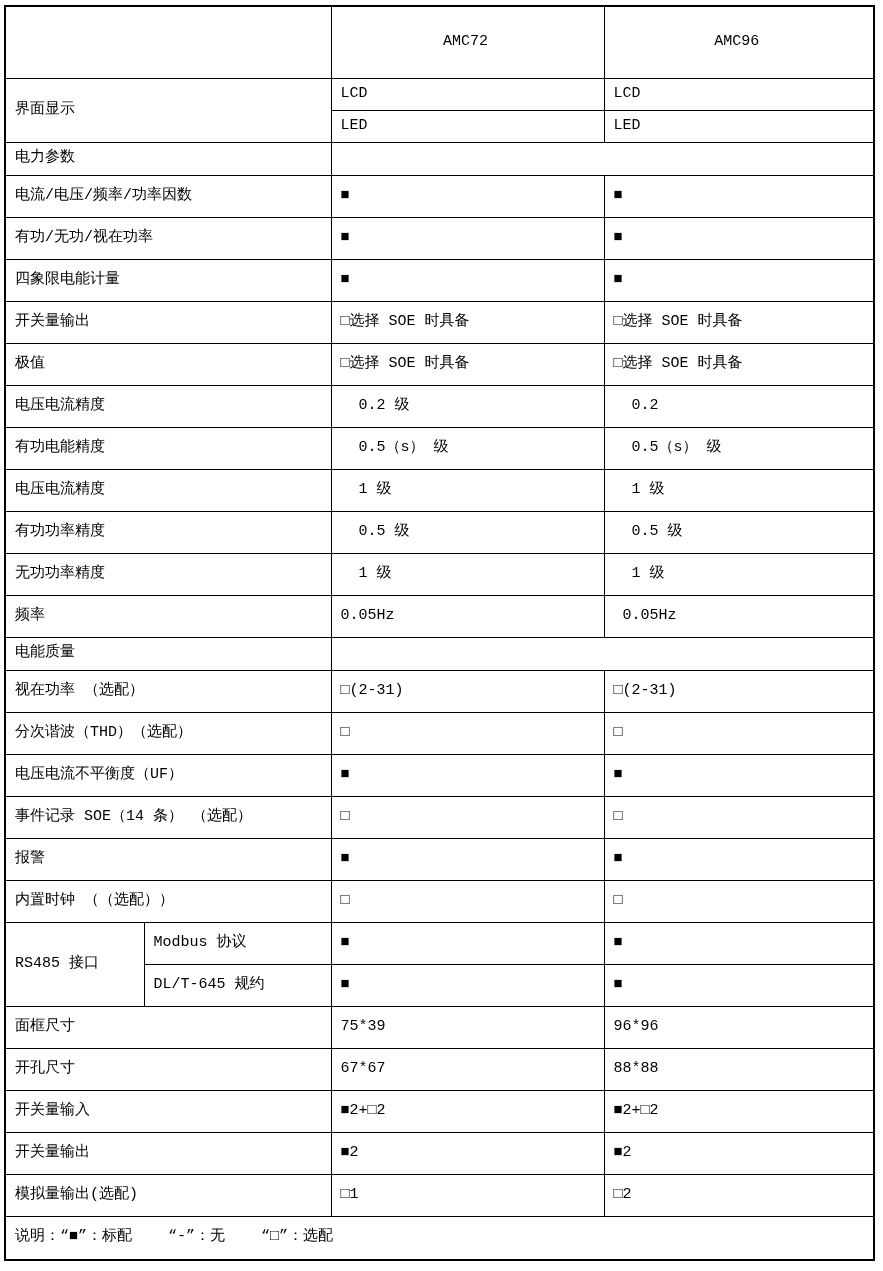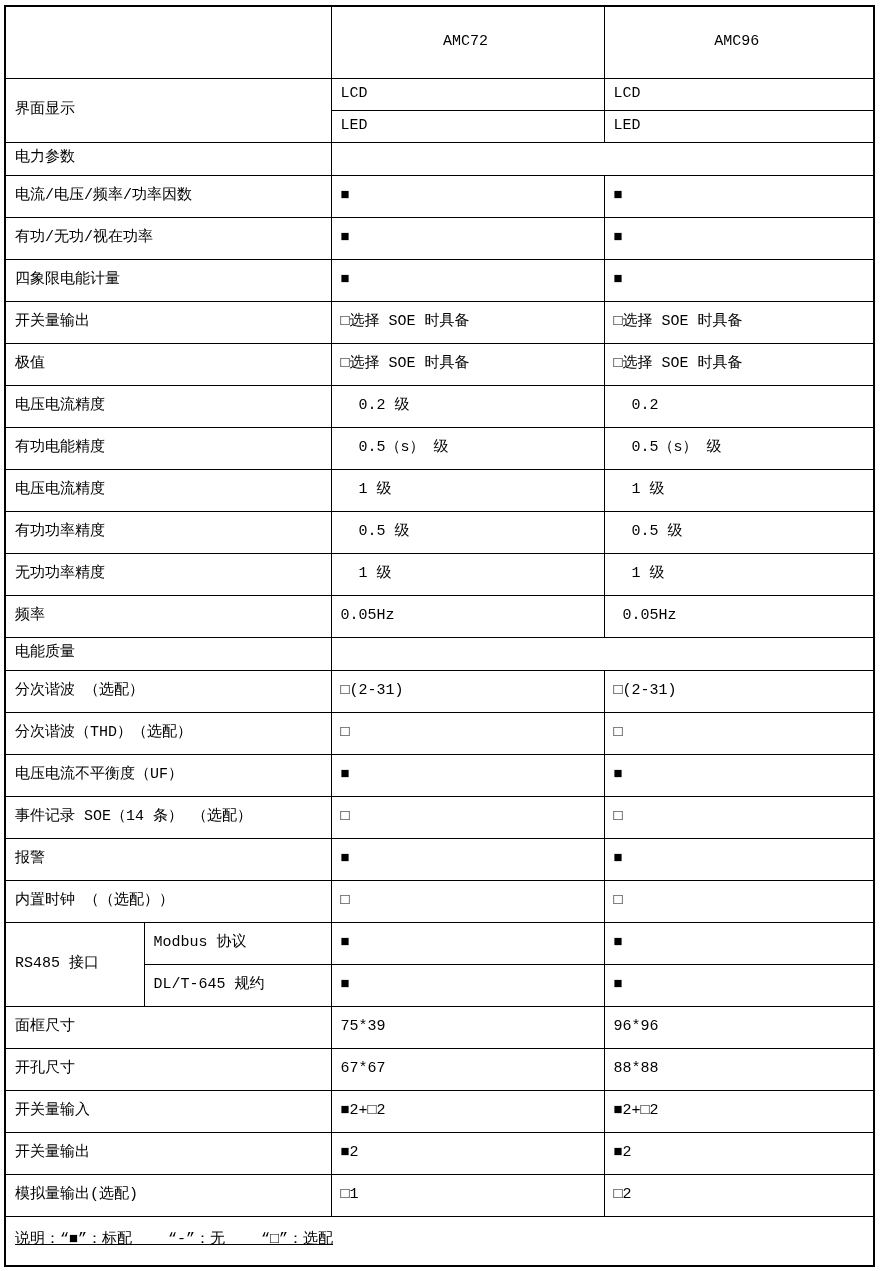--- a/index.html
+++ b/index.html
@@ -35,21 +35,21 @@
     padding: 0 4px 0 9px;
     line-height: 1.25;
   }
   .label-cell { padding-left: 12px; }
   .indent { padding-left: 30px; }
   .row-header { height: 72px; }
   .row-header th.product { text-align: center; padding-left: 0; }
   .row-multi { height: 32px; }
   .row-section { height: 33px; }
   .row-item { height: 42px; }
-  .row-note { height: 50px; text-decoration: underline; }
+  .row-note { height: 44px; }
   .merged-empty { background: #ffffff; }
 </style>
 </head>
 <body>
 
 <div class="page">
   <table class="spec">
     <colgroup>
       <col style="width:139px">
       <col style="width:187px">
@@ -130,21 +130,21 @@
         <tr class="row-item">
           <td class="label-cell" colspan="2">频率</td>
           <td>0.05Hz</td>
           <td> 0.05Hz</td>
         </tr>
         <tr class="row-section">
           <td class="label-cell" colspan="2">电能质量</td>
           <td class="merged-empty" colspan="2"></td>
         </tr>
         <tr class="row-item">
-          <td class="label-cell" colspan="2">分次谐波 （选配）</td>
+          <td class="label-cell" colspan="2">视在功率 （选配）</td>
           <td>□(2-31)</td>
           <td>□(2-31)</td>
         </tr>
         <tr class="row-item">
           <td class="label-cell" colspan="2">分次谐波（THD）（选配）</td>
           <td>□</td>
           <td>□</td>
         </tr>
         <tr class="row-item">
           <td class="label-cell" colspan="2">电压电流不平衡度（UF）</td>

